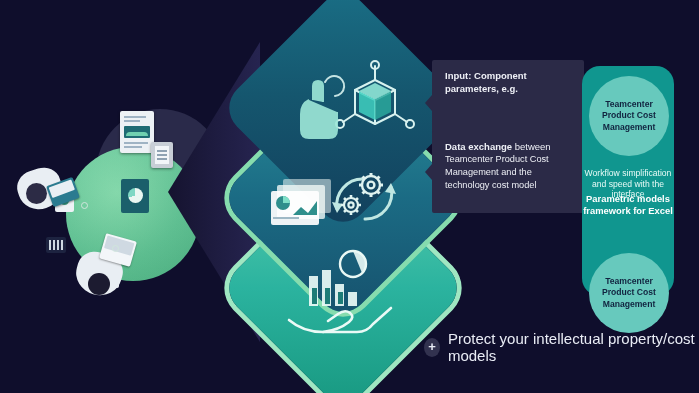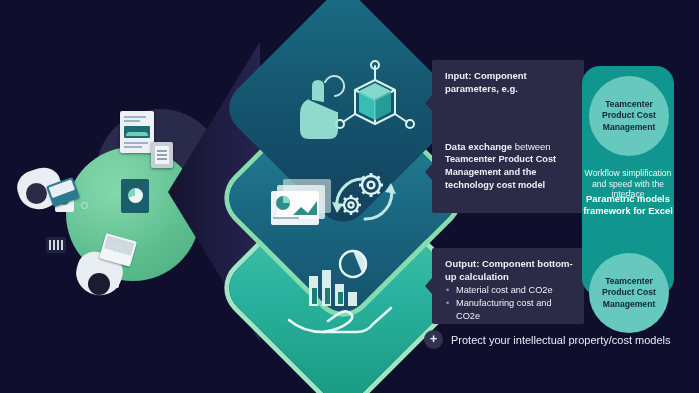--- a/index.html
+++ b/index.html
@@ -103,21 +103,21 @@
   .icon-layer { position:absolute; left:0; top:0; width:200px; height:310px; pointer-events:none; }
   .icon-box { position:absolute; }
 
   
   .tbox {
     position:absolute; left:432px; background:#2b2a47;
     color:#eef0f6; padding:9px 11px 10px 13px; border-radius:2px;
   }
   .tbox .ttl { font-size:9.5px; font-weight:bold; line-height:13px; }
   .tbox .ttl .reg { font-weight:normal; }
-  .tbox .body { font-size:9.2px; line-height:13px; font-weight:bold;}
+  .tbox .body { font-size:9.2px; line-height:13px; font-weight:normal;}
   .tbox ul { list-style:none; margin-top:1px; }
   .tbox li { font-size:9.2px; line-height:13px; padding-left:11px; position:relative; }
   .tbox li:before{ content:"\2022"; position:absolute; left:1px; top:0; color:#8f9ccd; }
   .tbox .notch{
     position:absolute; left:-7px; top:50%; margin-top:-8px;
     width:0;height:0;border-top:8px solid transparent;border-bottom:8px solid transparent;
     border-right:7px solid #2b2a47;
   }
   .tb1 { top:60px; width:152px; height:85px; }
   .tb2 { top:131px; width:152px; height:82px; }
@@ -142,21 +142,21 @@
   }
   .bubble.b1 { top:76px; }
   .bubble.b2 { top:253px; }
 
   
   .footer { position:absolute; left:424px; top:330px; display:flex; align-items:center; gap:8px; }
   .plus {
     width:19px; height:19px; border-radius:50%; background:#32324f;
     color:#e9ecf5; font-size:13px; line-height:18px; text-align:center; font-weight:bold;
   }
-  .footer .ftxt { color:#e9ecf5; font-size:11px; }
+  .footer .ftxt { color:#e9ecf5; font-size:15px; }
 </style>
 </head>
 <body>
 
 <div id="stage">
 
   <div class="illus">
     <div class="halo"></div>
     <div class="table-disc"></div>
 
@@ -300,28 +300,20 @@
     <div class="notch"></div>
     <div class="ttl">Input: Component parameters, e.g.</div>
   </div>
 
   <div class="tbox tb2">
     <div class="notch"></div>
     <div class="ttl"><span>Data exchange</span><span class="reg"> between</span></div>
     <div class="body">Teamcenter Product Cost Management and the technology cost model</div>
   </div>
 
-  <div class="tbox tb3">
-    <div class="notch"></div>
-    <div class="ttl">Output: Component bottom-up calculation</div>
-    <ul>
-      <li>Material cost and CO2e</li>
-      <li>Manufacturing cost and CO2e</li>
-    </ul>
-  </div>
 
   <div class="teal-panel"></div>
   <div class="teal-text wf">Workflow simplification and speed with the interface</div>
   <div class="teal-text pm">Parametric models framework for Excel</div>
   <div class="bubble b1">Teamcenter Product Cost Management</div>
   <div class="bubble b2">Teamcenter Product Cost Management</div>
 
   <div class="footer">
     <div class="plus">+</div>
     <div class="ftxt">Protect your intellectual property/cost models</div>

